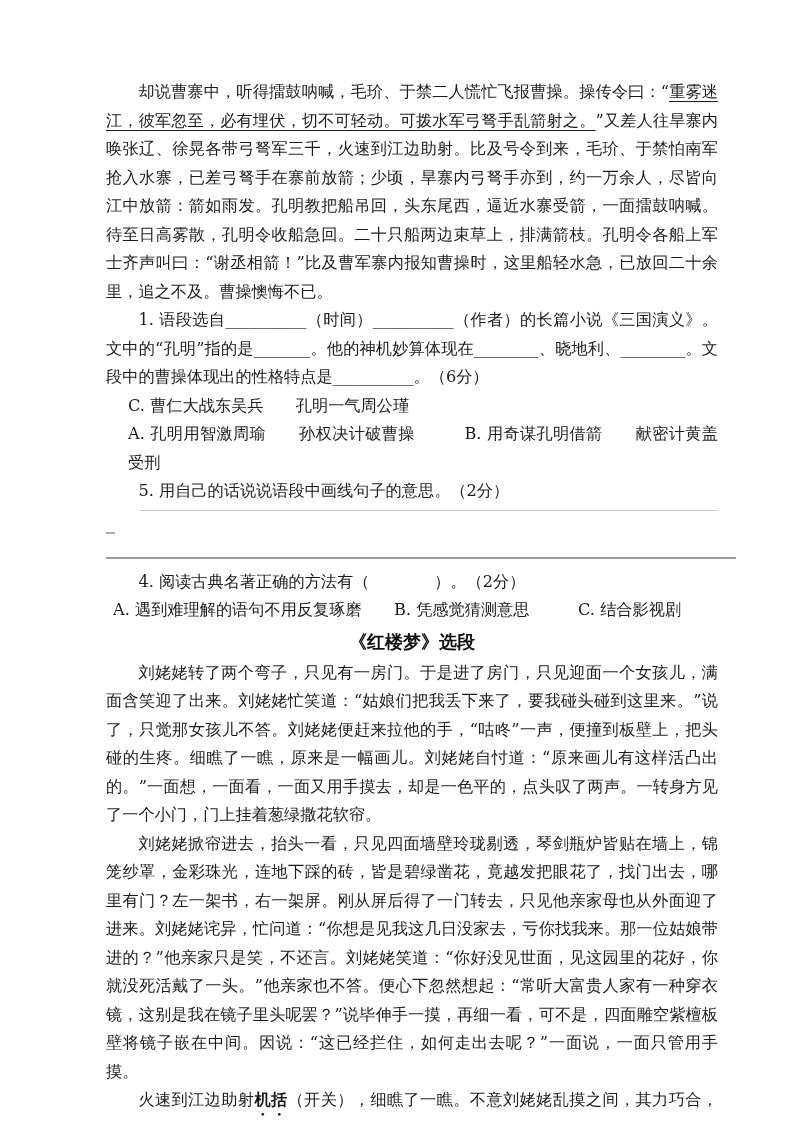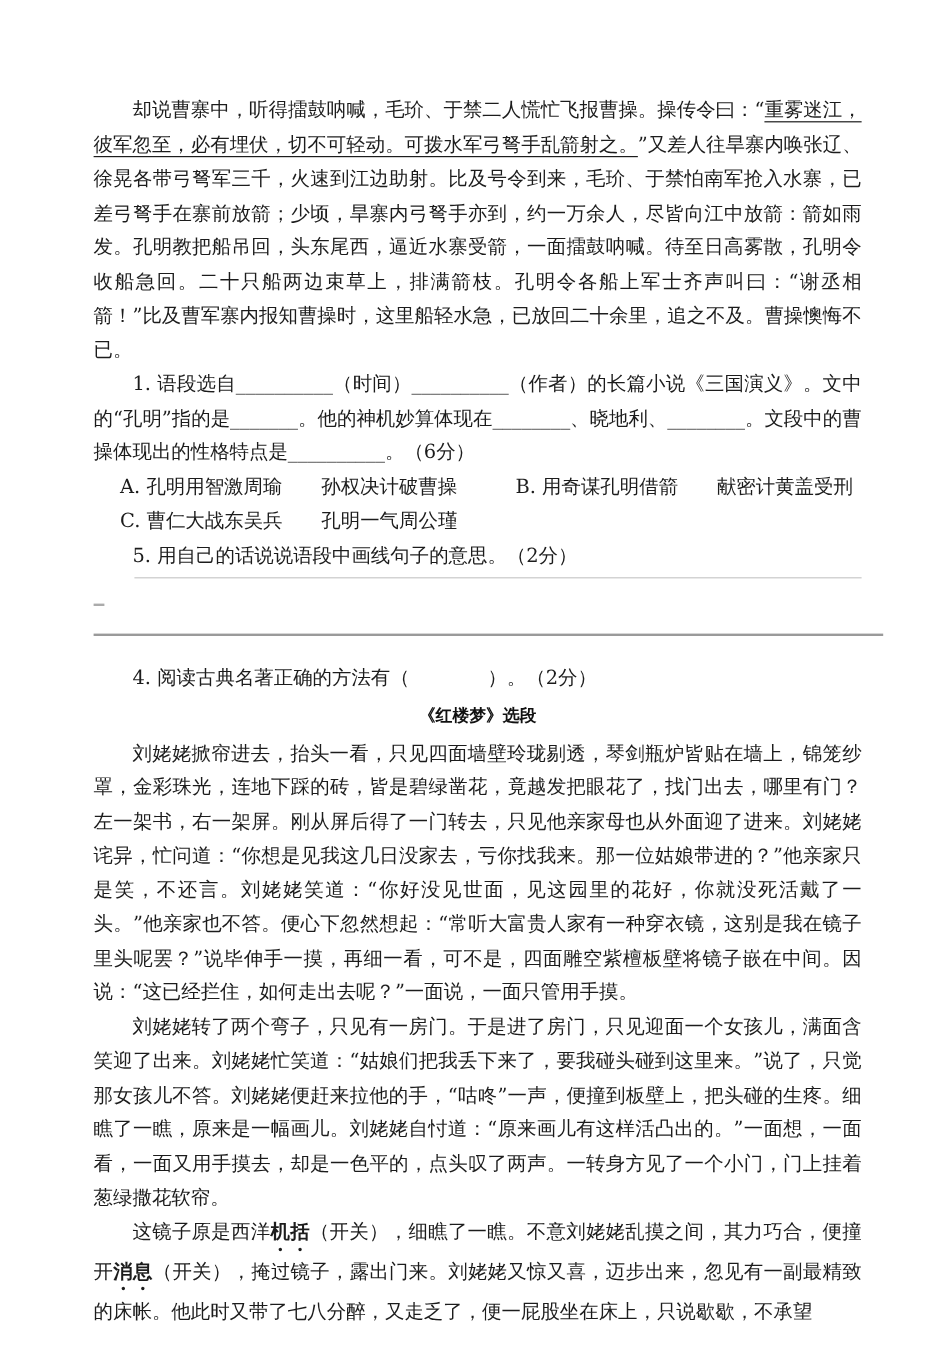--- a/index.html
+++ b/index.html
@@ -1,66 +1,67 @@
 <!DOCTYPE html>
 <html><head>
 <meta charset="utf-8">
 <style>
   html,body { margin:0; padding:0; background:#ffffff; }
   .page {
     width:793px; height:1122px; box-sizing:border-box;
-    padding:78px 75px 0 78px;
+    padding:78px 75px 0 106px;
     background:#ffffff;
     font-family:"DejaVu Serif","Liberation Serif",serif;
     font-size:16.2px; line-height:28.5px; color:#1c1c1c;
     text-align:justify; overflow:hidden;
   }
   .para { margin:0; }
   .indent { text-indent:2em; }
   .opt { padding-left:22px; }
   .opt4 { padding-left:7px; }
   .underlined { text-decoration:underline; text-underline-offset:4px; text-decoration-thickness:1px; }
   .heading {
     margin:2px 0 2px 0; text-align:center; text-indent:0;
-    font-size:14px; font-weight:bold; line-height:30px; color:#111;
+    font-size:18px; font-weight:bold; line-height:30px; color:#111;
   }
   .ans-line-first { margin:4px 0 0 34px; border-bottom:1.5px solid #c9c9c9; height:0; }
   .dash-row { height:46px; position:relative; }
   .dash { position:absolute; left:0; top:21px; width:9px; border-top:2px solid #ababab; }
   .ans-line-second { border-bottom:2px solid #9a9a9a; height:0; margin-right:-18px; }
-  .q4 { margin-top:21px; }
+  .q4 { margin-top:9px; }
   .emph {
     -webkit-text-emphasis:filled dot;
     -webkit-text-emphasis-position:under;
     text-emphasis:filled dot;
     text-emphasis-position:under right;
     font-weight:bold;
   }
 </style>
 </head>
 <body>
 
 <div class="page">
 
   <p class="para indent"><span>却说曹寨中，听得擂鼓呐喊，毛玠、于禁二人慌忙飞报曹操。操传令曰：“</span><span class="underlined">重雾迷江，彼军忽至，必有埋伏，切不可轻动。可拨水军弓弩手乱箭射之。</span><span>”又差人往旱寨内唤张辽、徐晃各带弓弩军三千，火速到江边助射。比及号令到来，毛玠、于禁怕南军抢入水寨，已差弓弩手在寨前放箭；少顷，旱寨内弓弩手亦到，约一万余人，尽皆向江中放箭：箭如雨发。孔明教把船吊回，头东尾西，逼近水寨受箭，一面擂鼓呐喊。待至日高雾散，孔明令收船急回。二十只船两边束草上，排满箭枝。孔明令各船上军士齐声叫曰：“谢丞相箭！”比及曹军寨内报知曹操时，这里船轻水急，已放回二十余里，追之不及。曹操懊悔不已。</span></p>
 
   <p class="para indent">1. 语段选自__________（时间）__________（作者）的长篇小说《三国演义》。文中的“孔明”指的是_______。他的神机妙算体现在________、晓地利、________。文段中的曹操体现出的性格特点是__________。（6分）</p>
 
+  <p class="para opt">C. 曹仁大战东吴兵　　孔明一气周公瑾</p>
   <p class="para opt">A. 孔明用智激周瑜　　孙权决计破曹操　　　B. 用奇谋孔明借箭　　献密计黄盖受刑</p>
-  <p class="para opt">C. 曹仁大战东吴兵　　孔明一气周公瑾</p>
 
   <p class="para indent">5. 用自己的话说说语段中画线句子的意思。（2分）</p>
 
   <div class="ans-line-first"></div>
   <div class="dash-row">
     <span class="dash"></span>
   </div>
   <div class="ans-line-second"></div>
 
   <p class="para indent q4">4. 阅读古典名著正确的方法有（　　　　）。（2分）</p>
+  <p class="para opt4">A. 遇到难理解的语句不用反复琢磨　　B. 凭感觉猜测意思　　　C. 结合影视剧</p>
 
   <h2 class="heading">《红楼梦》选段</h2>
 
+  <p class="para indent">刘姥姥转了两个弯子，只见有一房门。于是进了房门，只见迎面一个女孩儿，满面含笑迎了出来。刘姥姥忙笑道：“姑娘们把我丢下来了，要我碰头碰到这里来。”说了，只觉那女孩儿不答。刘姥姥便赶来拉他的手，“咕咚”一声，便撞到板壁上，把头碰的生疼。细瞧了一瞧，原来是一幅画儿。刘姥姥自忖道：“原来画儿有这样活凸出的。”一面想，一面看，一面又用手摸去，却是一色平的，点头叹了两声。一转身方见了一个小门，门上挂着葱绿撒花软帘。</p>
   <p class="para indent">刘姥姥掀帘进去，抬头一看，只见四面墙壁玲珑剔透，琴剑瓶炉皆贴在墙上，锦笼纱罩，金彩珠光，连地下踩的砖，皆是碧绿凿花，竟越发把眼花了，找门出去，哪里有门？左一架书，右一架屏。刚从屏后得了一门转去，只见他亲家母也从外面迎了进来。刘姥姥诧异，忙问道：“你想是见我这几日没家去，亏你找我来。那一位姑娘带进的？”他亲家只是笑，不还言。刘姥姥笑道：“你好没见世面，见这园里的花好，你就没死活戴了一头。”他亲家也不答。便心下忽然想起：“常听大富贵人家有一种穿衣镜，这别是我在镜子里头呢罢？”说毕伸手一摸，再细一看，可不是，四面雕空紫檀板壁将镜子嵌在中间。因说：“这已经拦住，如何走出去呢？”一面说，一面只管用手摸。</p>
-  <p class="para indent">刘姥姥转了两个弯子，只见有一房门。于是进了房门，只见迎面一个女孩儿，满面含笑迎了出来。刘姥姥忙笑道：“姑娘们把我丢下来了，要我碰头碰到这里来。”说了，只觉那女孩儿不答。刘姥姥便赶来拉他的手，“咕咚”一声，便撞到板壁上，把头碰的生疼。细瞧了一瞧，原来是一幅画儿。刘姥姥自忖道：“原来画儿有这样活凸出的。”一面想，一面看，一面又用手摸去，却是一色平的，点头叹了两声。一转身方见了一个小门，门上挂着葱绿撒花软帘。</p>
-  <p class="para indent"><span>这镜子原是西洋</span><span class="emph">机括</span><span>（开关），细瞧了一瞧。不意刘姥姥乱摸之间，其力巧合，便撞开</span><span class="emph">消息</span><span>（开关），掩过镜子，露出门来。刘姥姥又惊又喜，迈步出来，忽见有一副最精致的床帐。他此时又带了七八分醉，又走乏了，便一屁股坐在床上，只说歇歇，不承望</span></p>
+  <p class="para indent"><span>火速到江边助射</span><span class="emph">机括</span><span>（开关），细瞧了一瞧。不意刘姥姥乱摸之间，其力巧合，便撞开</span><span class="emph">消息</span><span>（开关），掩过镜子，露出门来。刘姥姥又惊又喜，迈步出来，忽见有一副最精致的床帐。他此时又带了七八分醉，又走乏了，便一屁股坐在床上，只说歇歇，不承望</span></p>
 
 </div>
 
 </body></html>

